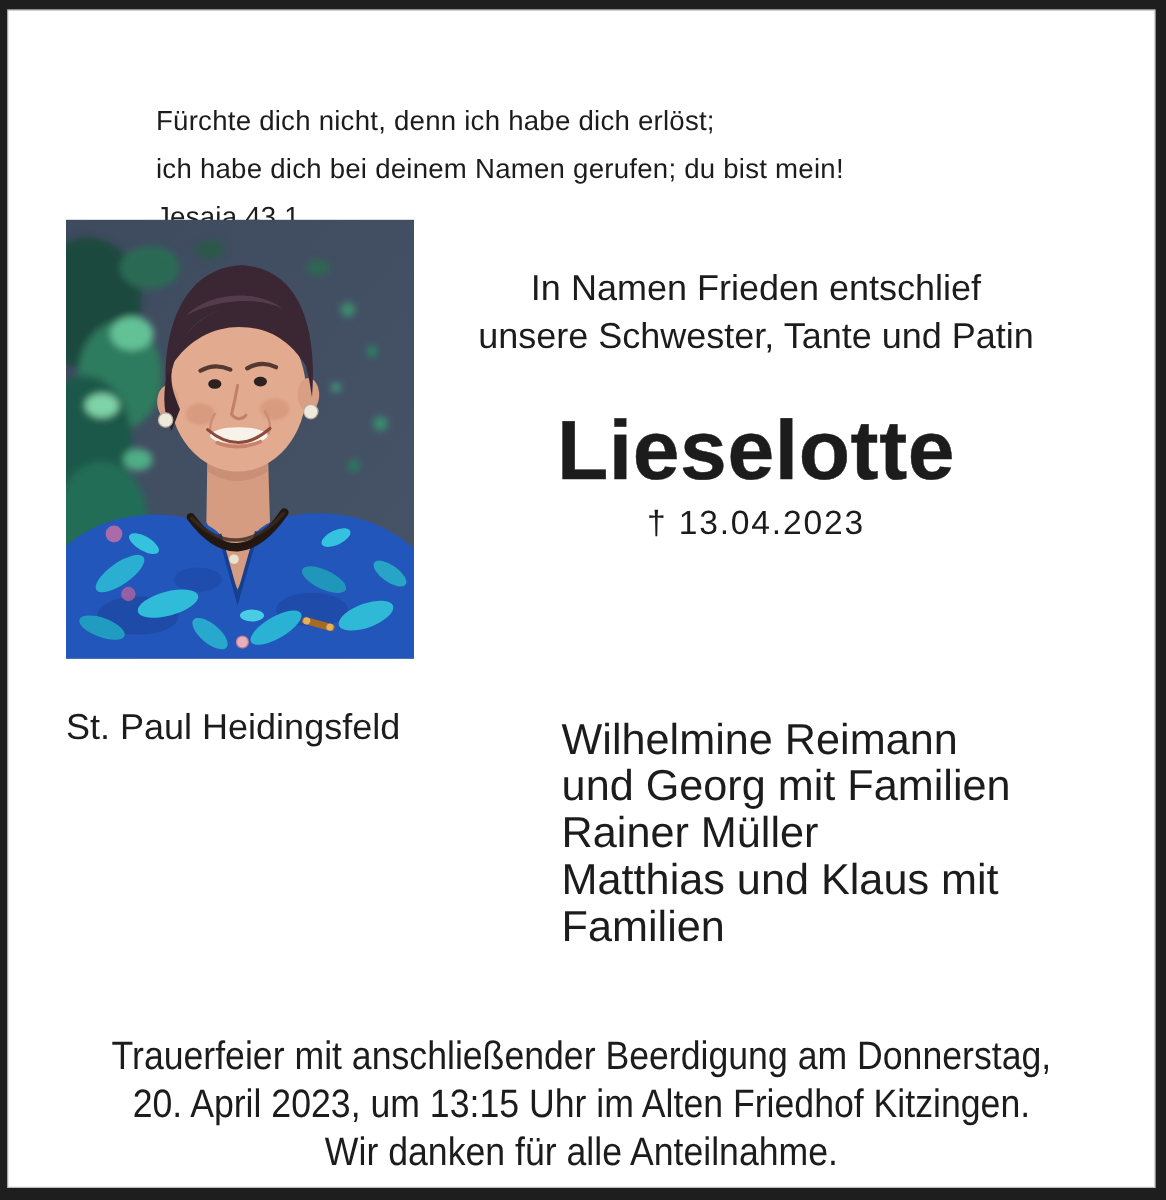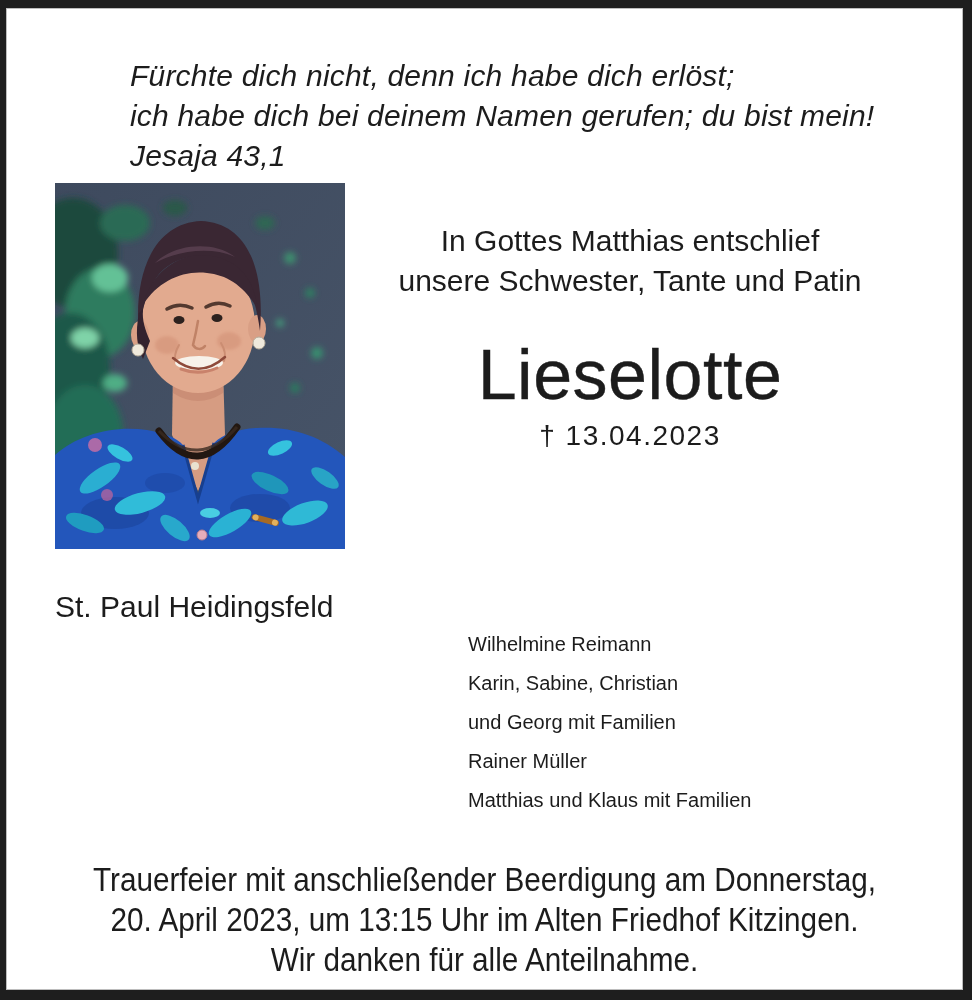--- a/index.html
+++ b/index.html
@@ -12,56 +12,56 @@
     border-width: 8px 9px 10px 6px;
     background: #ffffff;
     box-shadow: inset 0 0 0 1px #bdbdbd;
     overflow: hidden;
     font-family: "Liberation Sans", sans-serif;
     color: #1c1c1c;
   }
   .page p { margin: 0; }
 
   .quote {
-    position: absolute; left: 124px; top: 48px; width: 766px;
-    font-style: italic; font-size: 30px; line-height: 40px;
+    position: absolute; left: 124px; top: 72px; width: 766px;
+    font-size: 23px; line-height: 40px;
     letter-spacing: 0.2px;
   }
   .quote .source { text-align: left; }
 
   .photo {
     position: absolute; left: 49px; top: 175px;
     width: 290px; height: 366px;
   }
   .photo svg { display: block; width: 100%; height: 100%; }
 
   .announce {
     position: absolute; left: 384px; top: 213px; width: 480px;
     text-align: center;
   }
   .intro p { font-size: 30px; line-height: 40px; }
   .name { margin-top: 33px; }
   .name p {
-    font-size: 70px; line-height: 83px; font-weight: 400;
+    font-size: 70px; line-height: 83px; font-weight: 700;
     letter-spacing: 0.5px;
     -webkit-text-stroke: 0.4px #1c1c1c;
   }
   .dates {
     margin-top: 2px;
     display: flex; justify-content: center; gap: 74px;
     font-size: 28px; line-height: 34px; letter-spacing: 1.5px;
   }
 
   .address {
     position: absolute; left: 49px; top: 578px;
     font-size: 30px; line-height: 41px;
   }
   .mourners {
-    position: absolute; left: 462px; top: 617px;
-    font-size: 20px; line-height: 39px;
+    position: absolute; left: 462px; top: 588px;
+    font-size: 36px; line-height: 39px;
   }
   .funeral {
     position: absolute; left: 0; top: 812px; width: 100%;
     text-align: center; font-size: 33px; line-height: 40px; margin-top: 40px;
   }
   .funeral p { transform: scaleX(0.9); transform-origin: center; }
 </style>
 </head>
 <body>
 
@@ -180,38 +180,37 @@
           <rect x="196" y="334" width="28" height="6" rx="3" fill="#a76a23"></rect>
           <circle cx="200" cy="337" r="3" fill="#e2b15e"></circle>
           <circle cx="220" cy="337" r="3" fill="#e2b15e"></circle>
         </g>
       </g>
     </svg>
   </div>
 
   <div class="announce">
     <div class="intro">
-      <p>In Gottes Matthias entschlief</p>
+      <p>In Namen Frieden entschlief</p>
       <p>unsere Schwester, Tante und Patin</p>
     </div>
     <div class="name">
       <p>Lieselotte</p>
     </div>
     <div class="dates">
       <span>† 13.04.2023</span>
     </div>
   </div>
 
   <div class="address">
     <p>St. Paul Heidingsfeld</p>
   </div>
 
   <div class="mourners">
     <p>Wilhelmine Reimann</p>
-    <p>Karin, Sabine, Christian</p>
     <p>und Georg mit Familien</p>
     <p>Rainer Müller</p>
     <p>Matthias und Klaus mit Familien</p>
   </div>
 
   <div class="funeral">
     <p>Trauerfeier mit anschließender Beerdigung am Donnerstag,</p>
     <p>20. April 2023, um 13:15 Uhr im Alten Friedhof Kitzingen.</p>
     <p>Wir danken für alle Anteilnahme.</p>
   </div>

